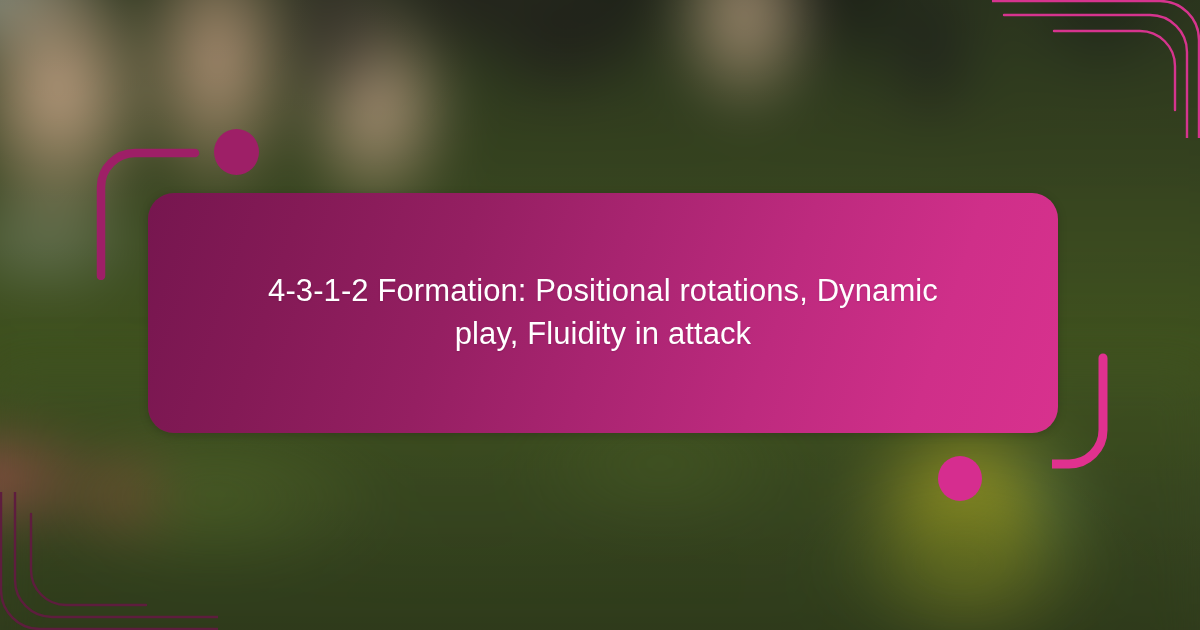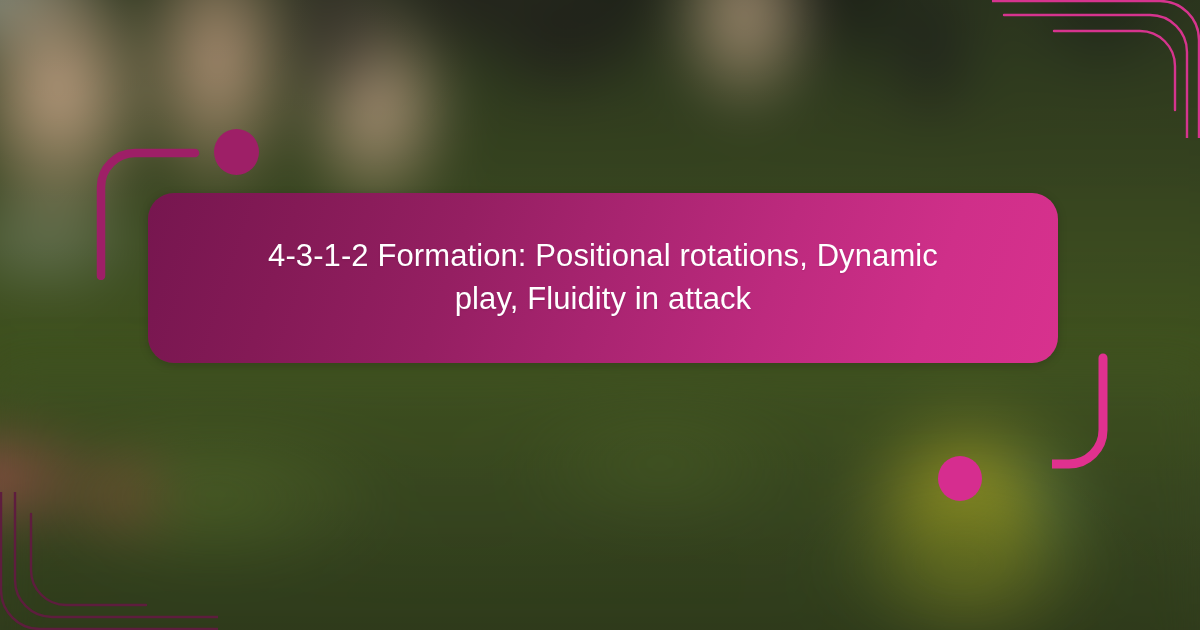--- a/index.html
+++ b/index.html
@@ -65,21 +65,21 @@
 
   
   .dot { position:absolute; border-radius:50%; }
   #dot-tl { left:214px; top:129px; width:45px; height:46px; background:#9e1f67; }
   #dot-br { left:938px; top:456px; width:44px; height:45px; background:#d62d8f; }
 
   
   #card {
     position:absolute;
     left:148px; top:193px;
-    width:910px; height:170px;
+    width:910px; height:240px;
     border-radius:26px;
     background:linear-gradient(108deg,
         #76164f 0%,
         #841a56 16%,
         #951f62 34%,
         #a82470 50%,
         #bd2a7e 68%,
         #cf2f89 85%,
         #d8318e 100%);
     box-shadow:0 2px 10px rgba(0,0,0,0.18);

